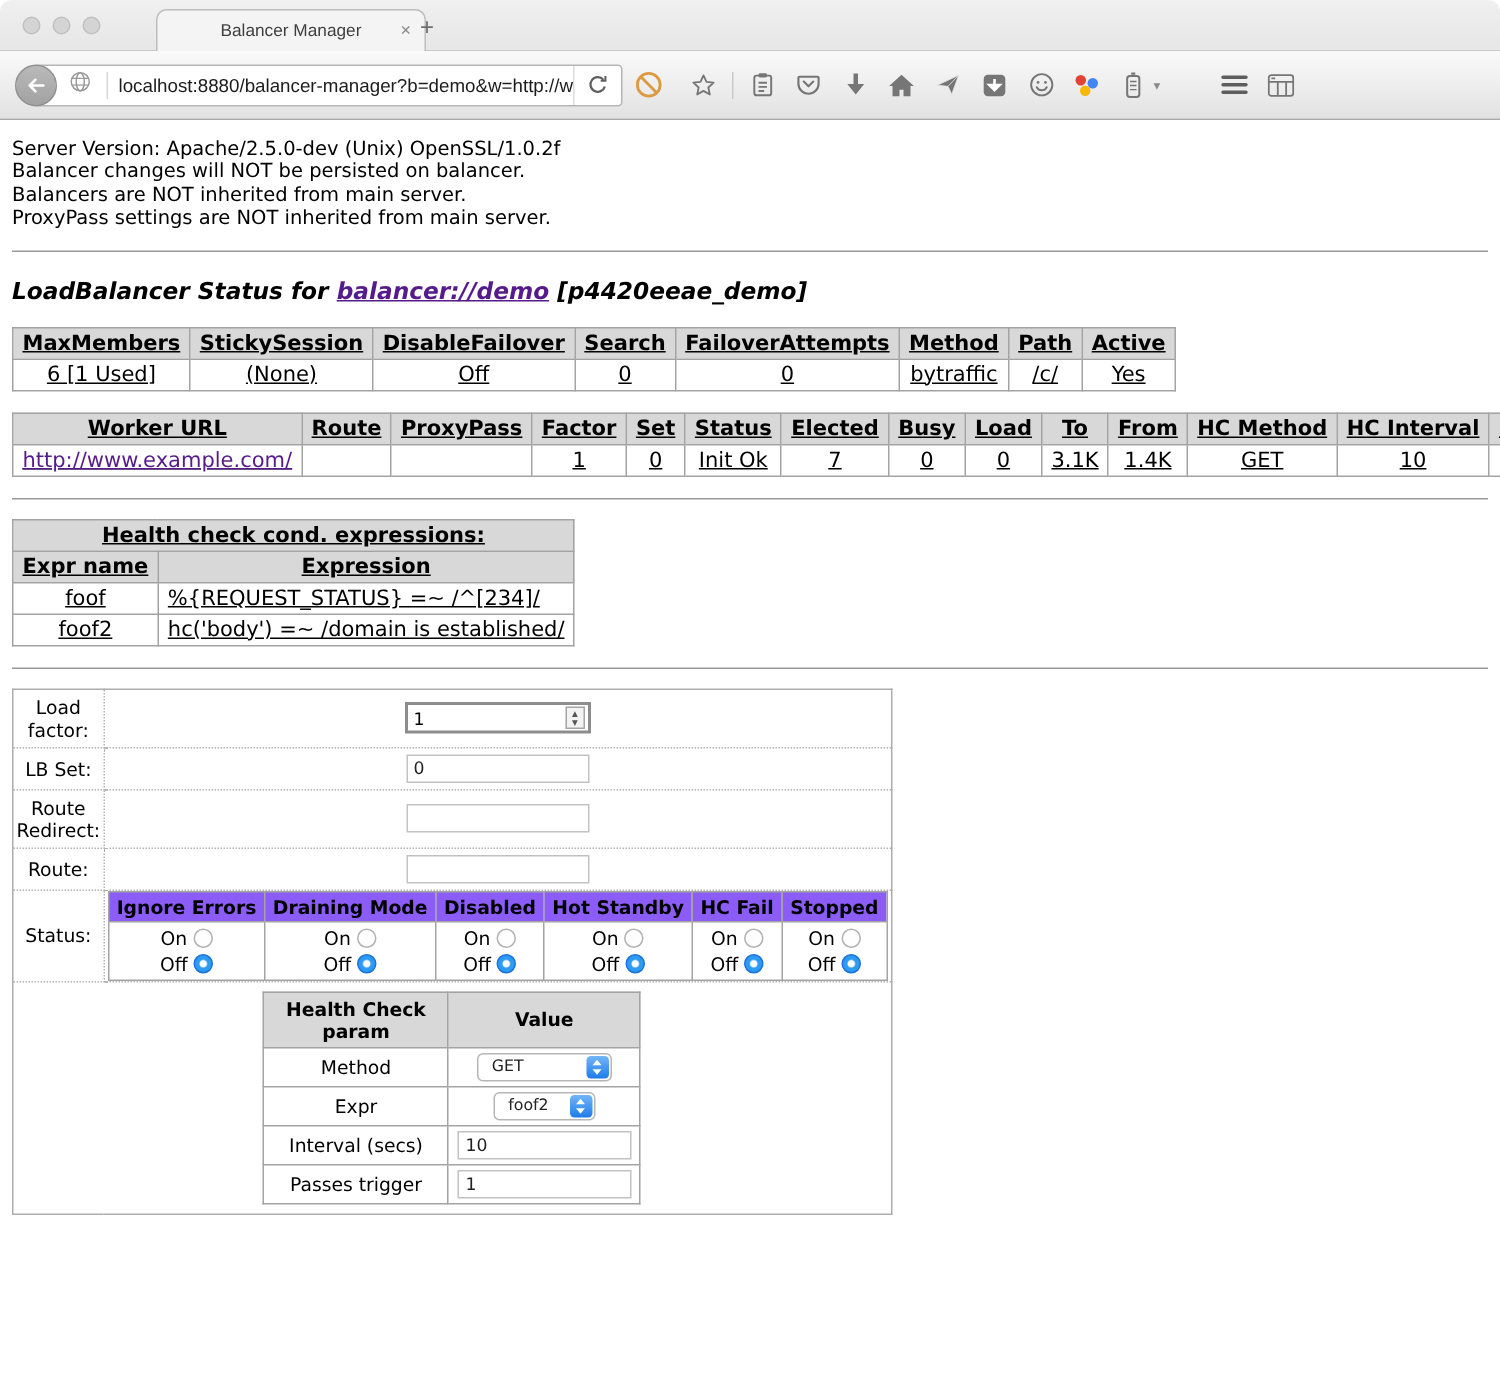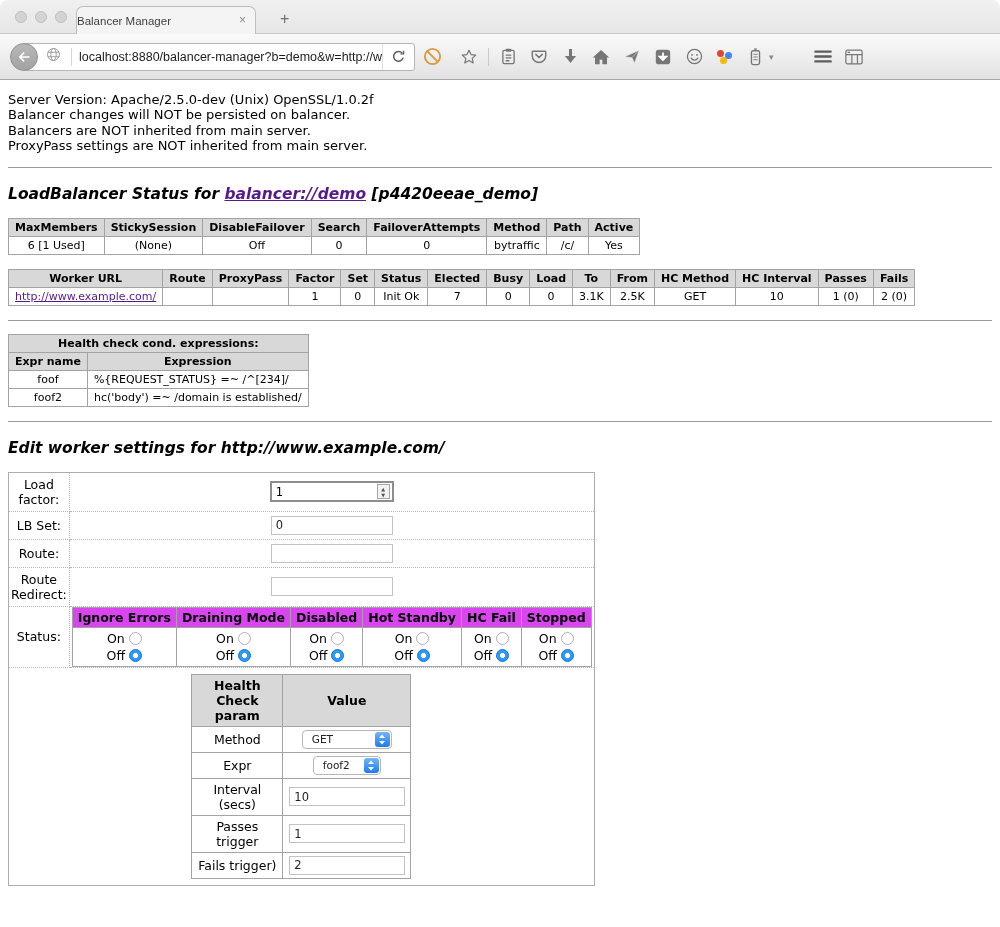--- a/index.html
+++ b/index.html
@@ -10,23 +10,23 @@
   .window { width:1000px; height:927px; display:flex; flex-direction:column; }
   .titlebar {
     height:34px; background:linear-gradient(#f0f0f0,#e6e6e6);
     border-bottom:1px solid #c9c9c9; position:relative;
     border-radius:8px 8px 0 0; flex:none;
     font-family:"Liberation Sans", sans-serif;
   }
   .traffic { position:absolute; top:11px; left:15px; display:flex; gap:8px; }
   .traffic span { width:12px; height:12px; border-radius:50%; background:#d4d4d4; border:1px solid #c0c0c0; }
   .tab {
-    position:absolute; left:76px; top:6px; width:180px; height:28px;
+    position:absolute; left:104px; top:6px; width:180px; height:28px;
     background:#f4f4f4; border:1px solid #bdbdbd; border-bottom:none;
-    border-radius:7px 7px 0 0; display:flex; align-items:center; 
+    border-radius:7px 7px 0 0; display:flex; align-items:center; justify-content:center;
   }
   .tab-title { font-size:11.5px; color:#3f3f3f; }
   .tab-close { position:absolute; right:9px; top:6px; font-size:12px; color:#8a8a8a; cursor:default; }
   .newtab { position:absolute; left:280px; top:10px; font-size:16px; color:#6e6e6e; }
   .navbar {
     height:46px; background:linear-gradient(#fafafa,#e2e2e2);
     border-bottom:1px solid #a8a8a8; flex:none;
     display:flex; align-items:center; padding:0 10px;
     font-family:"Liberation Sans", sans-serif;
   }
@@ -66,21 +66,21 @@
   .menu-gap { width:14px; }
 
   
   .content { flex:1; background:#fff; padding:12px 8px 0 8px; overflow:hidden; color:#000; }
   h1.page-title { font-size:25px; font-weight:bold; margin:10px 0 16px 0; letter-spacing:0; }
   .info { font-size:13px; line-height:15.4px; margin-bottom:13px; }
   hr { border:0; border-top:1px solid #999; margin:13px 0; }
   h3.sec { font-size:15.5px; font-weight:bold; margin:17px 0 15px 0;font-style:italic; }
   a.visited-link { color:#551a8b; text-decoration:underline; cursor:pointer; }
 
-  table.datatable { border-collapse:collapse; font-size:11px; margin-bottom:14px; }
+  table.datatable { border-collapse:collapse; font-size:14px; margin-bottom:14px;text-decoration:underline; }
   table.datatable th, table.datatable td { border:1px solid #a3a3a3; padding:2px 6px; text-align:center; white-space:nowrap; }
   table.datatable th { background:#d8d8d8; }
   td.cell-left { text-align:left !important; }
 
   
   table.formtable { border-collapse:collapse; width:564px; font-size:12.5px; border:1px solid #adadad; margin-bottom:2px; }
   table.formtable > tbody > tr > td { border:1px dotted #b4b4b4; padding:4px 2px; text-align:center; vertical-align:middle; }
   td.flabel { width:100px; }
   input.txt {
     width:122px; height:19px; border:1px solid #c2c2c2; font-size:11.5px;
@@ -90,31 +90,31 @@
     display:inline-flex; align-items:center; width:124px; height:21px;
     border:2px solid #8d8d8d; background:#fff; vertical-align:middle;
   }
   .numwrap input { flex:1; border:none; outline:none; font-size:11.5px; padding:0 4px; min-width:10px; font-family:"DejaVu Sans", sans-serif; }
   .stepper {
     width:13px; height:15px; border:1px solid #a5a5a5; background:#f3f3f3; margin-right:2px;
     font-size:5px; line-height:6px; color:#555; display:flex; flex-direction:column; align-items:center; justify-content:center; flex:none;
   }
   table.statustable { border-collapse:collapse; font-size:12.5px; width:458px; }
   table.statustable th, table.statustable td { border:1px solid #a3a3a3; padding:2px 5px; text-align:center; white-space:nowrap; }
-  table.statustable th { background:#d946ef;margin-left:35px; }
+  table.statustable th { background:#8b5cf6;margin-left:35px; }
   .radio-line { display:flex; align-items:center; justify-content:center; gap:4px; line-height:17px; }
   input[type=radio] {
     -webkit-appearance:none; appearance:none; width:13px; height:13px; border-radius:50%;
     border:1px solid #b2b2b2; background:#fefefe; margin:0; vertical-align:middle;
   }
   input[type=radio]:checked {
     border:1px solid #1b72d8;
     background:radial-gradient(circle, #ffffff 0 2.2px, #2d9bf3 2.8px);
   }
-  table.hctable { border-collapse:collapse; font-size:12.5px; margin:2px auto; width:220px; }
+  table.hctable { border-collapse:collapse; font-size:12.5px; margin:2px auto; width:252px; }
   table.hctable th, table.hctable td { border:1px solid #a3a3a3; padding:3px 5px; text-align:center; }
   table.hctable th { background:#d8d8d8; }
   td.hcval { text-align:left !important; }
   td.hcval input.txt { width:116px; margin-left:1px; }
   .mac-select {
     display:inline-flex; align-items:center; justify-content:space-between;
     height:19px; background:#fff; border:1px solid #b6b6b6; border-radius:4px;
     font-size:10.5px; color:#222; padding-left:9px; vertical-align:middle;
   }
   .sel-get { width:90px; }
@@ -310,21 +310,21 @@
         <td class="cell-left"><a class="visited-link">http://www.example.com/</a></td>
         <td></td>
         <td></td>
         <td>1</td>
         <td>0</td>
         <td>Init Ok</td>
         <td>7</td>
         <td>0</td>
         <td>0</td>
         <td>3.1K</td>
-        <td>2.5K</td>
+        <td>1.4K</td>
         <td>GET</td>
         <td>10</td>
         <td>1 (0)</td>
         <td>2 (0)</td>
 
       </tr>
     </tbody>
       </table>
 
     <hr>
@@ -344,43 +344,42 @@
       </tr>
       <tr>
         <td>foof2</td>
         <td class="cell-left">hc('body') =~ /domain is established/</td>
       </tr>
     </tbody>
       </table>
 
     <hr>
 
-    <h3 class="sec">Edit worker settings for http://www.example.com/</h3>
 
     <table class="formtable">
       <tbody>
       <tr>
         <td class="flabel">Load factor:</td>
         <td>
           <span class="numwrap">
             <input type="text" value="1" style="">
             <span class="stepper">▲<br>▼</span>
           </span>
         </td>
       </tr>
       <tr>
         <td class="flabel">LB Set:</td>
         <td><input class="txt" type="text" value="0" style=""></td>
       </tr>
       <tr>
+        <td class="flabel">Route Redirect:</td>
+        <td><input class="txt" type="text" value="" style=""></td>
+      </tr>
+      <tr>
         <td class="flabel">Route:</td>
-        <td><input class="txt" type="text" value="" style=""></td>
-      </tr>
-      <tr>
-        <td class="flabel">Route Redirect:</td>
         <td><input class="txt" type="text" value="" style=""></td>
       </tr>
       <tr>
         <td class="flabel">Status:</td>
         <td style="padding:0 2px; text-align:left;">
           <table class="statustable">
             <tbody>
                   <tr>
               <th>Ignore Errors</th>
               <th>Draining Mode</th>
@@ -492,24 +491,20 @@
               </td>
             </tr>
             <tr>
               <td>Interval (secs)</td>
               <td class="hcval"><input class="txt" type="text" value="10" style=""></td>
             </tr>
             <tr>
               <td>Passes trigger</td>
               <td class="hcval"><input class="txt" type="text" value="1" style=""></td>
             </tr>
-            <tr>
-              <td>Fails trigger)</td>
-              <td class="hcval"><input class="txt" type="text" value="2" style=""></td>
-            </tr>
 
           </tbody>
               </table>
         </td>
       </tr>
 
       </tbody>
     </table>
 
   </div>

